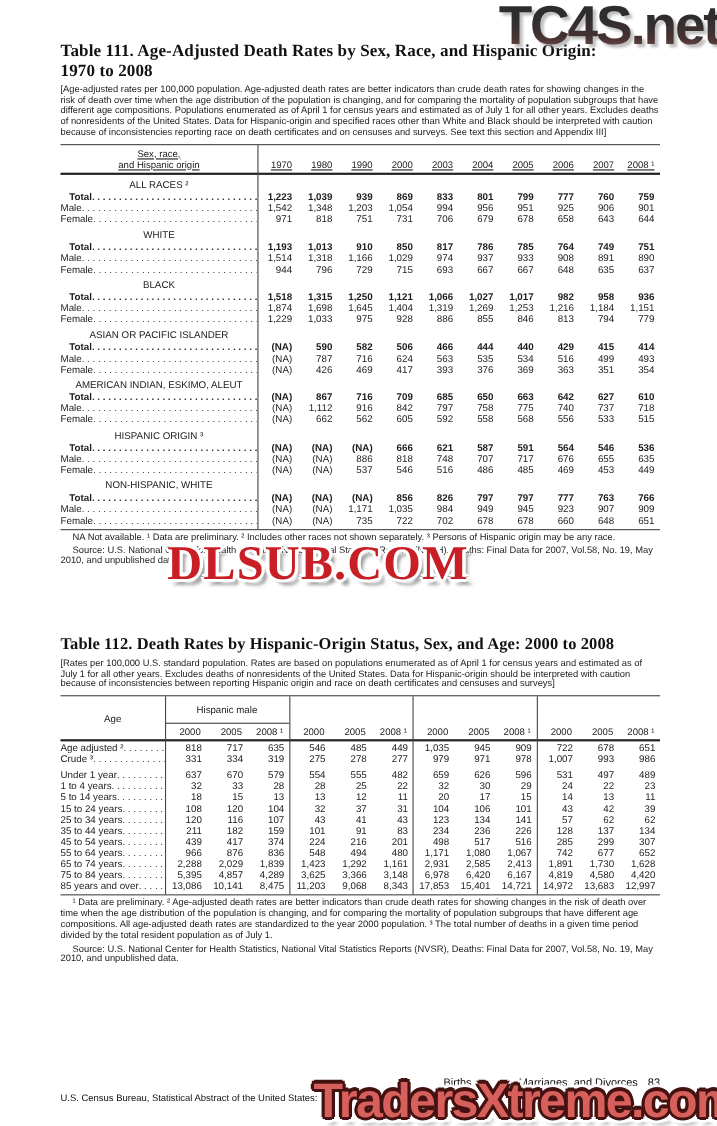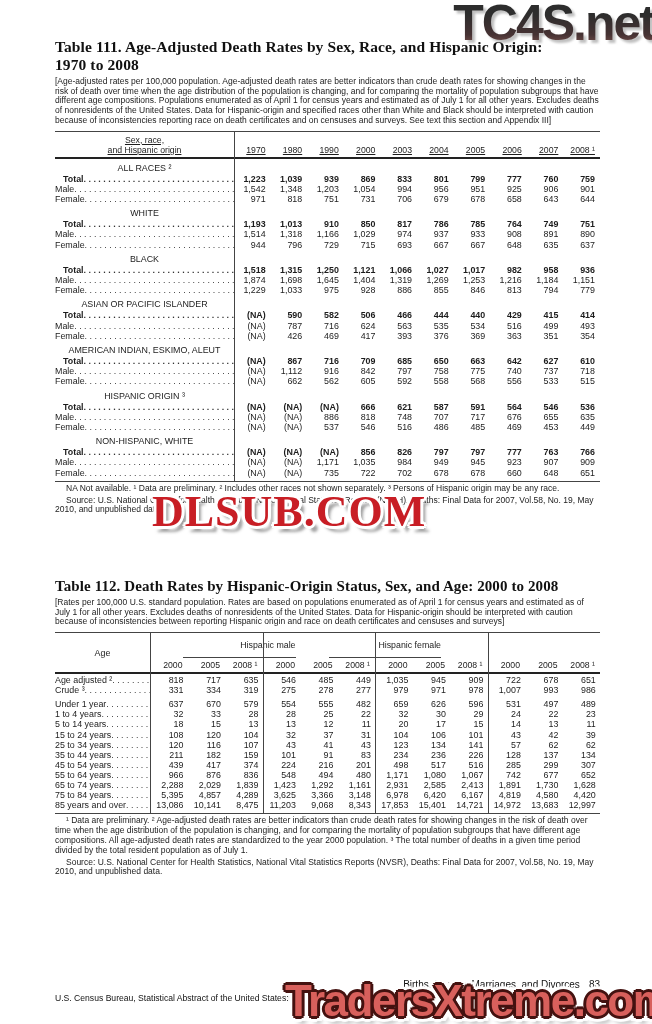--- a/index.html
+++ b/index.html
@@ -25,38 +25,38 @@
   .t111-stub { width: 179px; text-align: center; font-size: 8.7px; line-height: 10px; }
   .t111-years { flex: 1; display: flex; align-items: flex-end; }
   .yc { width: 36.6px; text-align: right; font-size: 8.7px; padding-right: 5px; }
   .grp { width: 179px; text-align: center; font-size: 8.9px; line-height: 12px; margin-top: 3px; }
   .r { display: flex; font-size: 8.9px; line-height: 10.2px; }
   .r.total { font-weight: bold; }
   .r .lbl { width: 179px; display: flex; overflow: hidden; }
   .r.total .lbl .t { padding-left: 8px; }
   .dots { flex: 1; overflow: hidden; white-space: nowrap; color: #333; }
   .dots::after { content: ". . . . . . . . . . . . . . . . . . . . . . . . . . . . . . . . . . . . . . . . ."; }
-  .vals { flex: 1; display: flex; justify-content: flex-end; }
+  .vals { flex: 1; display: flex; }
   .vc { width: 36.6px; text-align: right; padding-right: 5px; }
   .vline { position: absolute; top: 0; bottom: 0; width: 1px; background: #444; }
 
   .footnote, .source-line {
     font-size: 8.5px; line-height: 9.8px; color: #222; text-indent: 11px; margin-top: 2px;
   }
 
   
   #t112 { top: 577px; }
   #t112 .tbl-title { white-space: nowrap; font-size: 15px; }
   .t112-head { display: flex; border-bottom: 2px solid #222; }
   .age-cell { width: 95px; display: flex; align-items: center; justify-content: center; font-size: 8.9px; }
   .hgroups { flex: 1; }
   .gnames { display: flex; }
   .gname {
-    width: 25%; min-height: 25px; display: flex; align-items: center; justify-content: flex-end;
-    font-size: 8.8px; line-height: 10px; text-align: center; border-bottom: 1px solid #444; padding: 2px 0; margin-left: 33px;
+    width: 25%; min-height: 25px; display: flex; align-items: center; justify-content: center;
+    font-size: 8.8px; line-height: 10px; text-align: center; border-bottom: 1px solid #444; padding: 2px 0;
   }
   .gname span { display: block; max-width: 74px; }
   .gyearsrow { display: flex; }
   .gyears { width: 25%; display: flex; padding: 2px 0 2px; }
   .yc112 { width: 33.33%; text-align: right; font-size: 8.7px; padding-right: 5px; }
   .r112 { display: flex; font-size: 8.9px; line-height: 10.1px; }
   .r112.gap { margin-top: 4px; }
   .lbl112 { width: 95px; display: flex; overflow: hidden; align-items: flex-end; }
   .vals112 { flex: 1; display: flex; }
   .vc112 { width: 8.3333%; text-align: right; padding-right: 4px; }
@@ -531,23 +531,20 @@
       <div class="vline" style="left:320px;"></div>
       <div class="vline" style="left:432.5px;"></div>
 
       <div class="t112-head">
         <div class="age-cell">Age</div>
         <div class="hgroups">
           <div class="gnames" id="t112-gnames">
               <div class="gname">
                 <span>Hispanic male</span>
               </div>
-              <div class="gname">
-                <span>Hispanic female</span>
-              </div>
             </div>
           <div class="gyearsrow" id="t112-years">
               <div class="gyears">
                 <div class="yc112">2000</div>
                 <div class="yc112">2005</div>
                 <div class="yc112">2008 ¹</div>
               </div>
               <div class="gyears">
                 <div class="yc112">2000</div>
                 <div class="yc112">2005</div>

